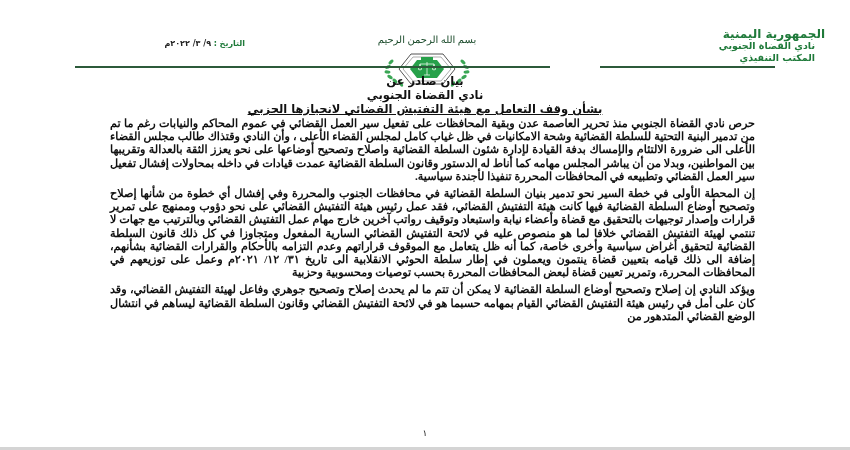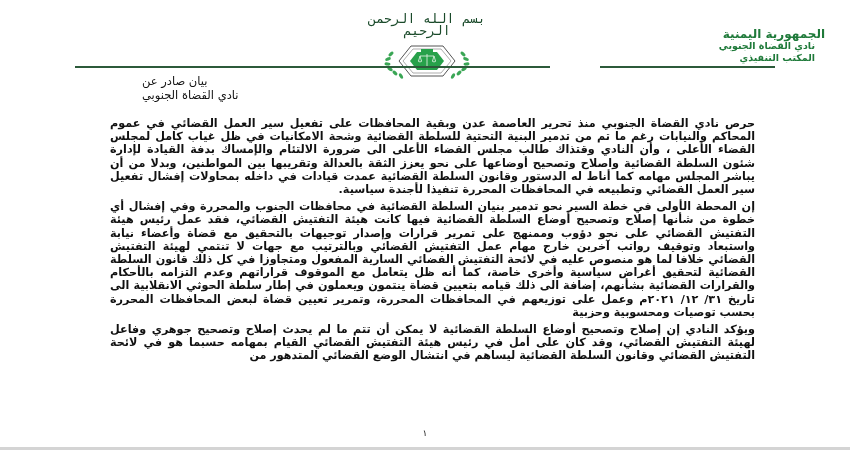--- a/index.html
+++ b/index.html
@@ -22,54 +22,55 @@
       position: absolute; right: 25px; top: 28px; width: 150px;
       direction: rtl; text-align: right;
       color: #1f7a3a; font-weight: bold; font-size: 10px; line-height: 12px;
     }
     .hdr-right .l1 { font-size: 12px; }
     .hdr-right .l2, .hdr-right .l3 { padding-right: 10px; font-size: 9.5px; }
     .hdr-center {
       position: absolute; left: 362px; top: 14px; width: 130px; text-align: center;
     }
     .basmala {
-      direction: rtl; font-size: 13px; color: #1a4a2a; line-height: 12px;
-      font-family: Liberation Mono, monospace;
+      direction: rtl; font-size: 10px; color: #1a4a2a; line-height: 12px;
+      font-family: Liberation Serif, serif;
+      margin-top: 20px;
     }
     .logo { margin: 2px auto 0; width: 92px; height: 40px; display: block; }
     .hdr-left {
       position: absolute; left: 105px; top: 38px; width: 140px;
       direction: rtl; text-align: right; font-size: 8px; line-height: 11px;
     }
     .hdr-left .lbl { color: #1f7a3a; font-weight: bold; }
     .hdr-left .val { color: #222; font-weight: bold; }
     .hdr-rule-left {
       position: absolute; left: 75px; top: 66px; width: 230px; height: 1.5px; background: #2c5a3a;
     }
     .hdr-rule-mid {
       position: absolute; left: 305px; top: 66px; width: 245px; height: 1.5px; background: #2c5a3a;
     }
     .hdr-rule-right {
       position: absolute; left: 600px; top: 66px; width: 175px; height: 1.5px; background: #2c5a3a;
     }
     
     .titles {
-      position: absolute; left: 142px; top: 74px; width: 550px;
-      text-align: left; direction: rtl; font-weight: normal; color: #111;
+      position: absolute; left: 150px; top: 74px; width: 550px;
+      text-align: center; direction: rtl; font-weight: bold; color: #111;
       font-size: 11.5px; line-height: 14px;
     }
     .titles .t3 { text-decoration: underline; }
     
     .body {
       position: absolute; left: 100px; top: 117px; width: 655px;
       direction: rtl; text-align: justify; color: #111;
       font-size: 11.2px; line-height: 13.2px; font-weight: bold;
       letter-spacing: 0.1px;
     }
-    .body p { margin: 0 0 4px 10px; text-align-last: right; }
+    .body p { margin: 0 0 4px 10px; text-align-last: right; font-family: Liberation Serif, serif; }
     .body p.p2 { margin-top: 3px; }
     .page-num {
       position: absolute; left: 420px; top: 428px; width: 10px; text-align: center;
       font-size: 9px; color: #222; direction: rtl;
     }
   </style>
 </head>
 <body>
 
 <div class="page">
@@ -113,29 +114,34 @@
         <line x1="53" y1="16" x2="51.5" y2="21"></line>
         <line x1="53" y1="16" x2="54.5" y2="21"></line>
         <path d="M37 21 Q39 23 41 21"></path>
         <path d="M51 21 Q53 23 55 21"></path>
         <line x1="43" y1="27" x2="49" y2="27"></line>
       </g>
     </svg>
   </div>
 
   <div class="hdr-left">
+    <div>
+      <span class="lbl">التاريخ :</span>
+      <span class="val">٩/ ٣/ ٢٠٢٢م</span>
+    </div>
   </div>
 
   <div class="hdr-rule-left"></div>
   <div class="hdr-rule-mid"></div>
   <div class="hdr-rule-right"></div>
 
   <div class="titles">
     <div>بيان صادر عن</div>
     <div>نادي القضاة الجنوبي</div>
+    <div class="t3">بشأن وقف التعامل مع هيئة التفتيش القضائي لانحيازها الحزبي</div>
   </div>
 
   <div class="body">
     <p>حرص نادي القضاة الجنوبي منذ تحرير العاصمة عدن وبقية المحافظات على تفعيل سير العمل القضائي في عموم المحاكم والنيابات رغم ما تم من تدمير البنية التحتية للسلطة القضائية وشحة الامكانيات في ظل غياب كامل لمجلس القضاء الأعلى ، وأن النادي وقتذاك طالب مجلس القضاء الأعلى الى ضرورة الالتئام والإمساك بدفة القيادة لإدارة شئون السلطة القضائية واصلاح وتصحيح أوضاعها على نحو يعزز الثقة بالعدالة وتقريبها بين المواطنين، وبدلا من أن يباشر المجلس مهامه كما أناط له الدستور وقانون السلطة القضائية عمدت قيادات في داخله بمحاولات إفشال تفعيل سير العمل القضائي وتطبيعه في المحافظات المحررة تنفيذا لأجندة سياسية.</p>
     <p class="p2">إن المحطة الأولى في خطة السير نحو تدمير بنيان السلطة القضائية في محافظات الجنوب والمحررة وفي إفشال أي خطوة من شأنها إصلاح وتصحيح أوضاع السلطة القضائية فيها كانت هيئة التفتيش القضائي، فقد عمل رئيس هيئة التفتيش القضائي على نحو دؤوب وممنهج على تمرير قرارات وإصدار توجيهات بالتحقيق مع قضاة وأعضاء نيابة واستبعاد وتوقيف رواتب آخرين خارج مهام عمل التفتيش القضائي وبالترتيب مع جهات لا تنتمي لهيئة التفتيش القضائي خلافا لما هو منصوص عليه في لائحة التفتيش القضائي السارية المفعول ومتجاوزا في كل ذلك قانون السلطة القضائية لتحقيق أغراض سياسية وأخرى خاصة، كما أنه ظل يتعامل مع الموقوف قراراتهم وعدم التزامه بالأحكام والقرارات القضائية بشأنهم، إضافة الى ذلك قيامه بتعيين قضاة ينتمون ويعملون في إطار سلطة الحوثي الانقلابية الى تاريخ ٣١/ ١٢/ ٢٠٢١م وعمل على توزيعهم في المحافظات المحررة، وتمرير تعيين قضاة لبعض المحافظات المحررة بحسب توصيات ومحسوبية وحزبية</p>
     <p>ويؤكد النادي إن إصلاح وتصحيح أوضاع السلطة القضائية لا يمكن أن تتم ما لم يحدث إصلاح وتصحيح جوهري وفاعل لهيئة التفتيش القضائي، وقد كان على أمل في رئيس هيئة التفتيش القضائي القيام بمهامه حسبما هو في لائحة التفتيش القضائي وقانون السلطة القضائية ليساهم في انتشال الوضع القضائي المتدهور من</p>
   </div>
 
   <div class="page-num">١</div>
 </div>

